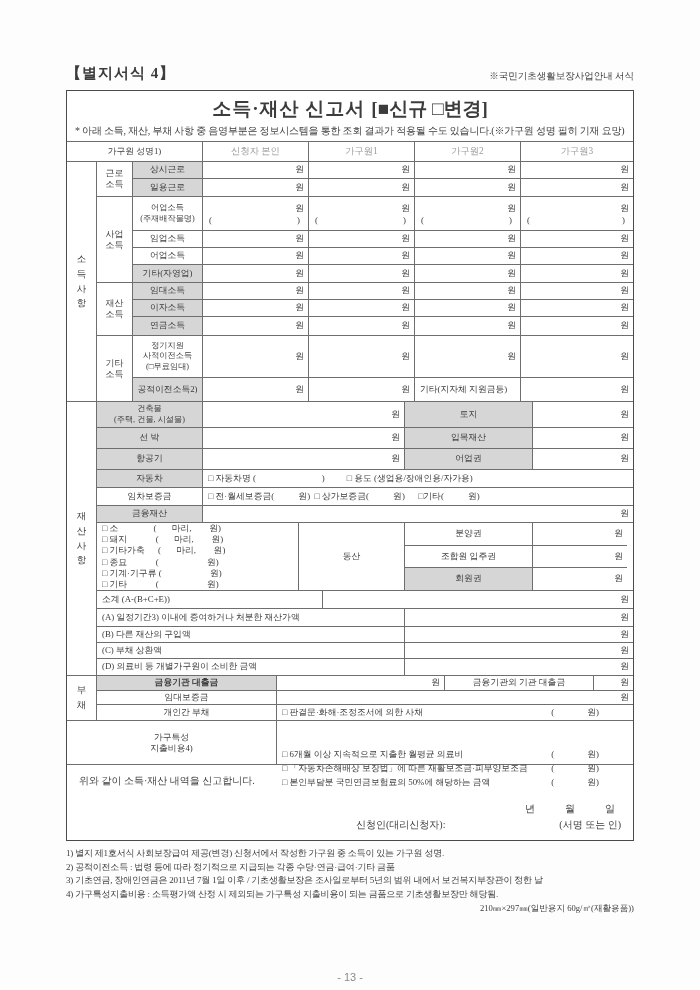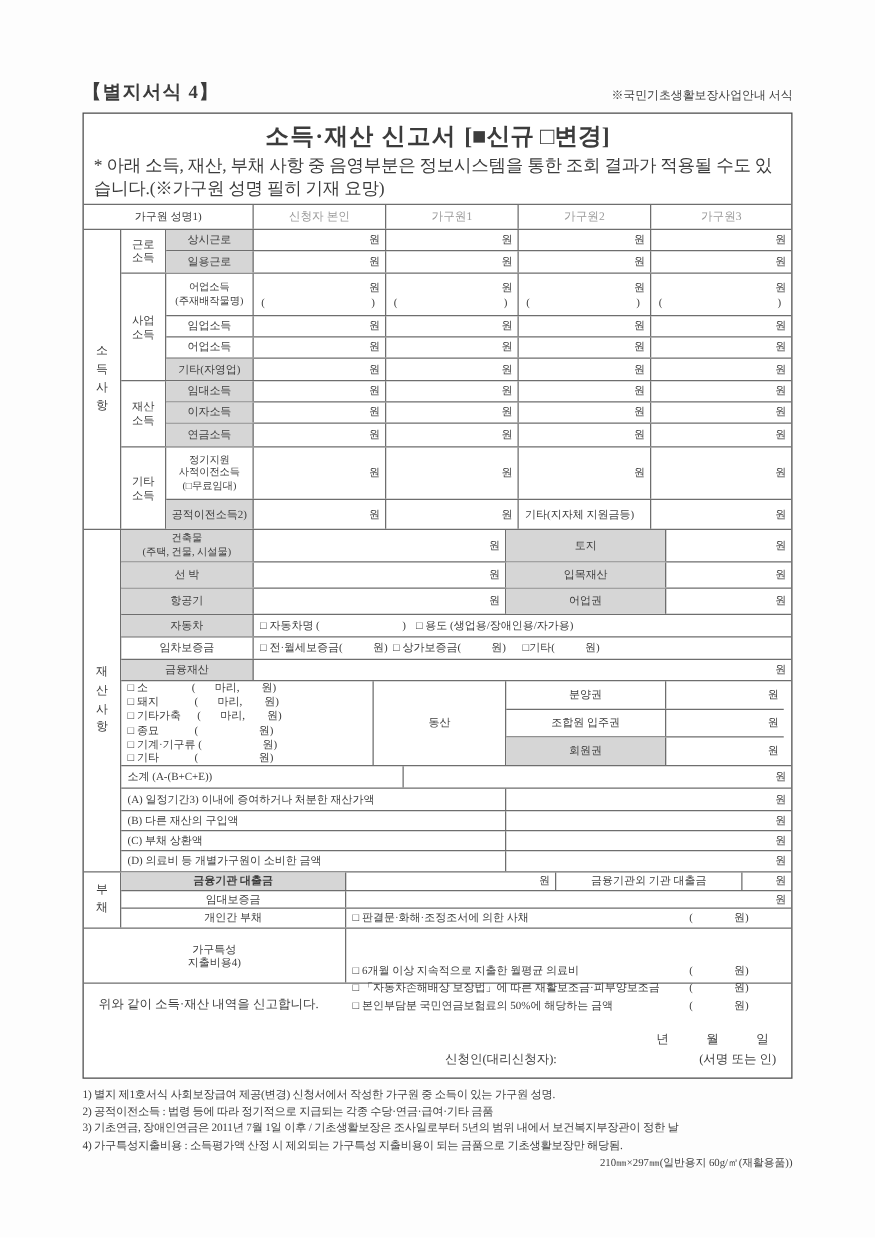--- a/index.html
+++ b/index.html
@@ -12,21 +12,21 @@
   html,body{width:700px;height:990px;background:#fdfdfd;overflow:hidden;}
   body{font-family:"Liberation Serif","DejaVu Serif",serif;color:var(--ink);}
   .page{width:700px;height:990px;padding:64px 66px 0 66px;}
   .doc-header{display:flex;justify-content:space-between;align-items:flex-end;margin-bottom:7px;}
   .form-label{font-size:15px;font-weight:bold;letter-spacing:1px;}
   .form-ref{font-size:9.5px;}
   .formbox{border:1.6px solid #4a4a4a;background:#fff;}
   .title-wrap{text-align:center;padding:5px 0 2px 0;}
   .title-main{font-size:19px;font-weight:bold;letter-spacing:1px;}
   .title-checks{font-size:19px;font-weight:bold;margin-left:6px;}
-  .note{font-size:14px;padding:0 6px 3px 8px;letter-spacing:-0.2px;}
+  .note{font-size:10px;padding:0 6px 3px 8px;letter-spacing:-0.2px;}
   
   .grid{border-top:1px solid var(--ln);}
   .row{display:flex;border-bottom:1px solid var(--ln);align-items:stretch;}
   .sec{display:flex;border-bottom:1px solid var(--ln);align-items:stretch;}
   .col{flex:1;display:flex;flex-direction:column;}
   .grp{display:flex;border-bottom:1px solid var(--ln);align-items:stretch;}
   .grp:last-child{border-bottom:none;}
   .rows{flex:1;display:flex;flex-direction:column;}
   .rows > .row:last-child{border-bottom:none;}
   .sec > .col > .row:last-child{border-bottom:none;}
@@ -350,21 +350,21 @@
             <div class="cell val w202">
                 <span>원</span>
               </div>
             <div class="cell ctr w128 shade">어업권</div>
             <div class="cell val fx">
                 <span>원</span>
               </div>
           </div>
           <div class="row h18">
             <div class="cell ctr w106 shade">자동차</div>
-            <div class="cell fx flexline" style="padding-left:5px;gap:8px;">
+            <div class="cell fx flexline" style="padding-left:5px;gap:22px;">
               <span class="pre">□ 자동차명 (                              )</span>
               <span class="pre">□ 용도 (생업용/장애인용/자가용)</span>
             </div>
           </div>
           <div class="row h18">
             <div class="cell ctr w106">임차보증금</div>
             <div class="cell fx flexline pre" style="padding-left:5px;">□ 전·월세보증금(           원)  □ 상가보증금(           원)      □기타(           원)</div>
           </div>
           <div class="row h17">
             <div class="cell ctr w106 shade">금융재산</div>

